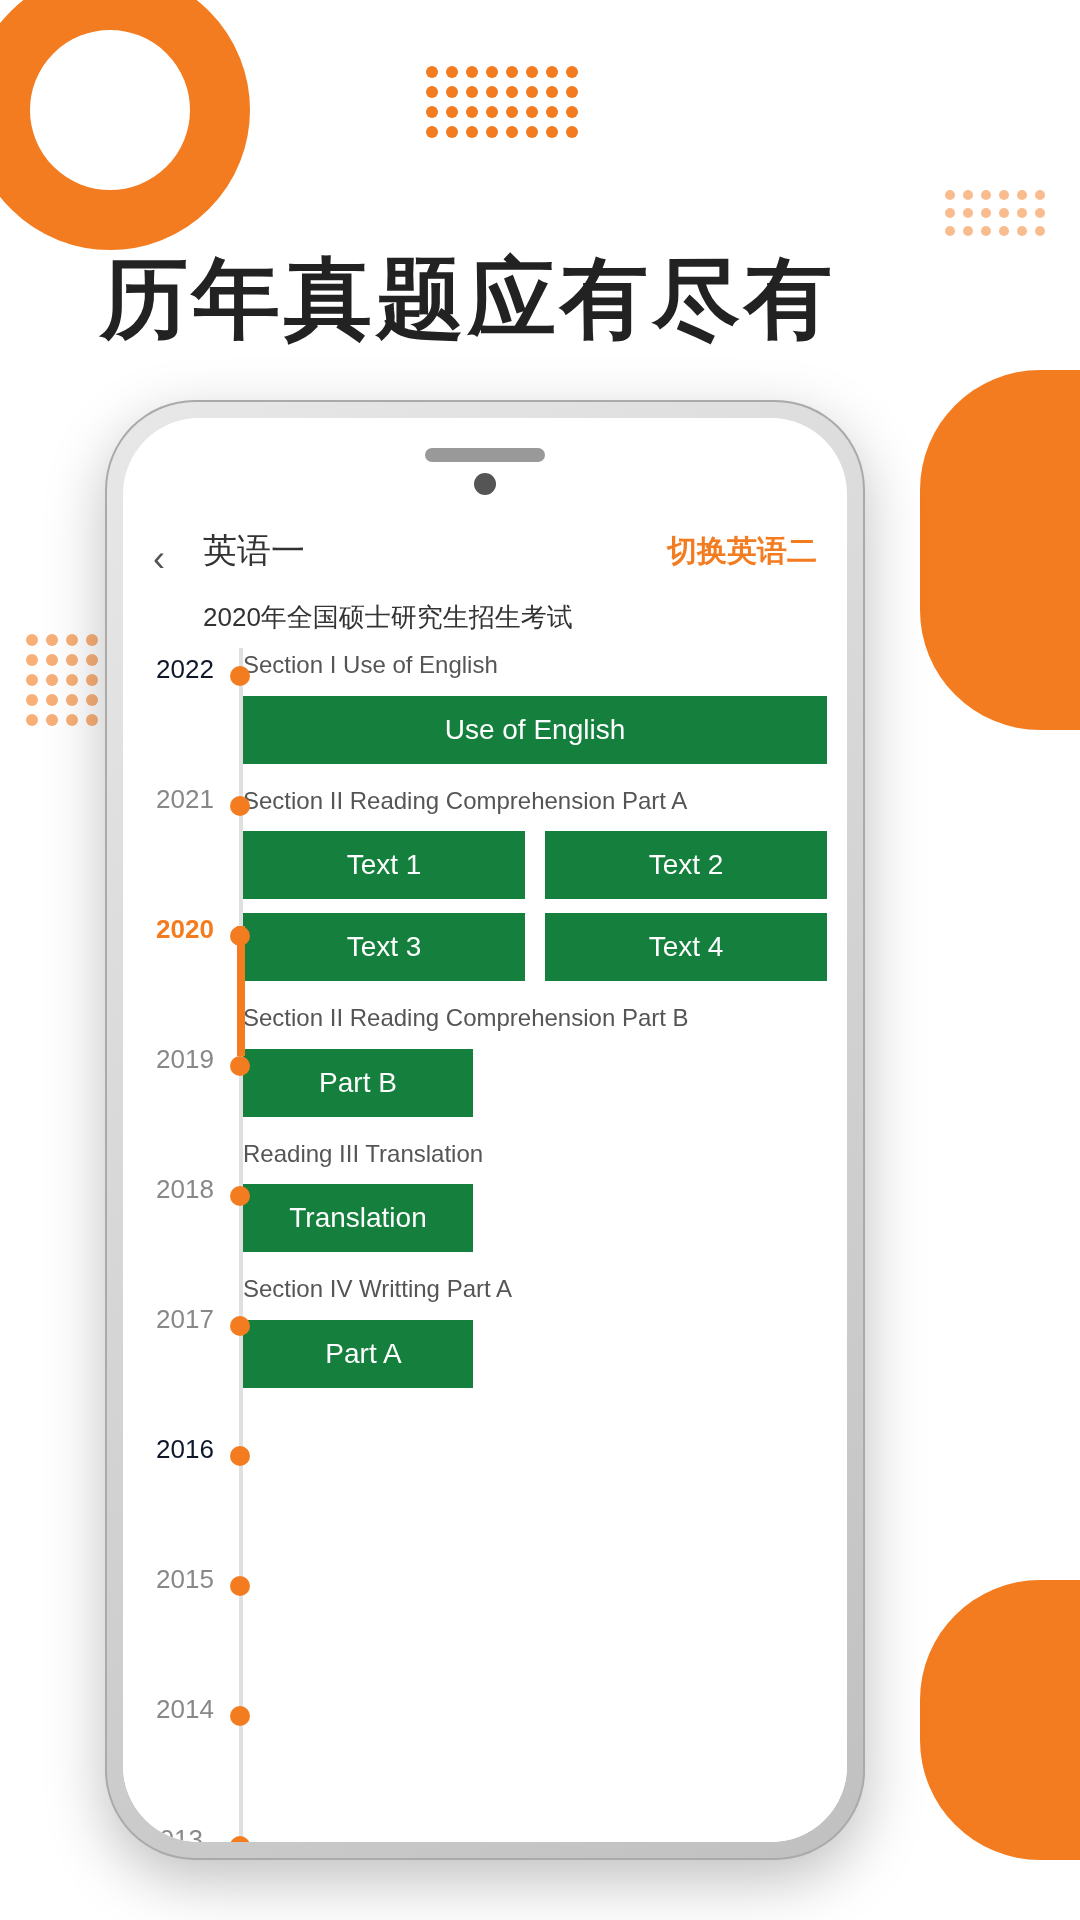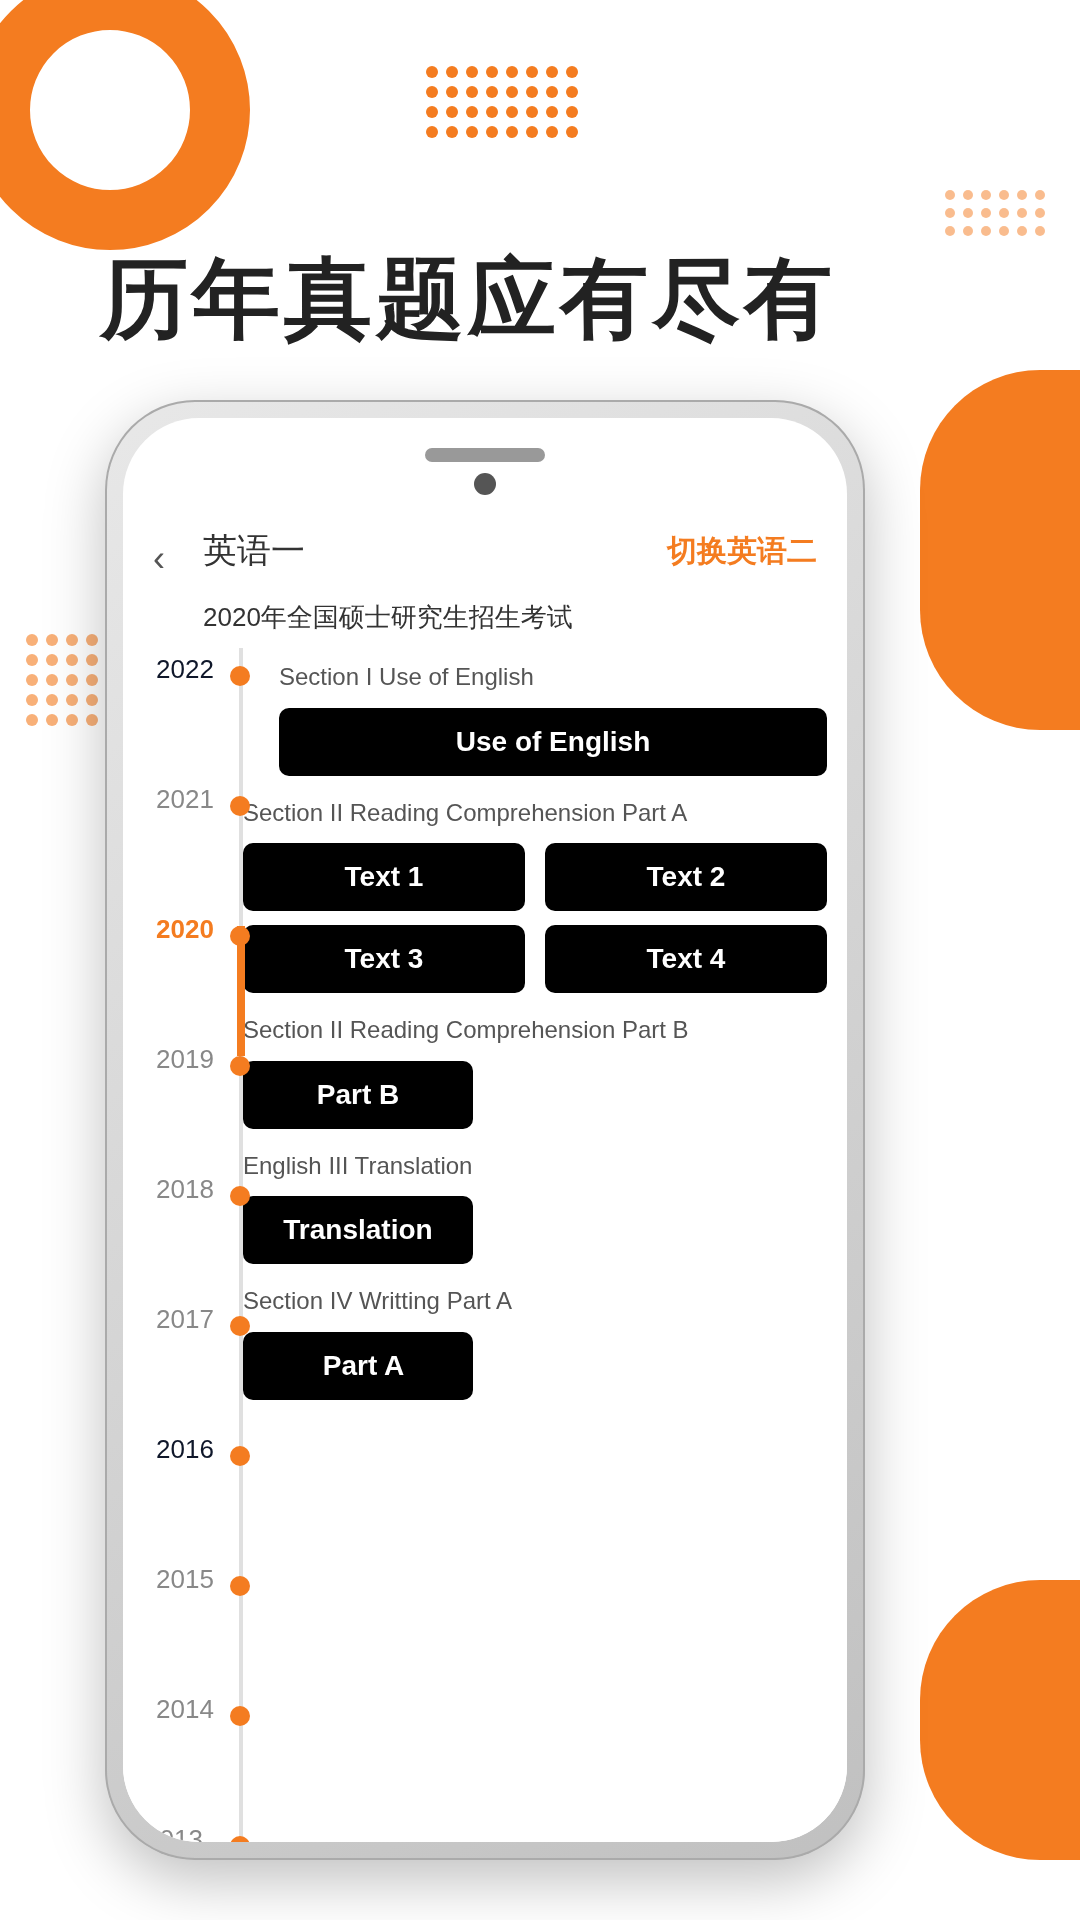--- a/index.html
+++ b/index.html
@@ -157,26 +157,26 @@
       overflow: hidden;
     }
 
     .btn-row {
       display: flex;
       gap: 20px;
       margin-bottom: 14px;
     }
 
     .orange-btn {
-      background: #000000;
+      background: #15803d;
       color: #fff;
       border: none;
-      border-radius: 10px;
+      border-radius: 0;
       font-size: 28px;
-      font-weight: 700;
+      font-weight: 400;
       padding: 18px 0;
       flex: 1;
       text-align: center;
       cursor: pointer;
     }
   </style>
 </head>
 <body>
 
 <div class="deco-circle-top-left"></div>
@@ -337,21 +337,21 @@
         <div style="position:absolute;top:526px;left:22px;font-size:26px;color:#888;width:80px;text-align:center;">2019</div>
         <div style="position:absolute;top:656px;left:22px;font-size:26px;color:#888;width:80px;text-align:center;">2018</div>
         <div style="position:absolute;top:786px;left:22px;font-size:26px;color:#888;width:80px;text-align:center;">2017</div>
         <div style="position:absolute;top:916px;left:22px;font-size:26px;color:#0f172a;width:80px;text-align:center;">2016</div>
         <div style="position:absolute;top:1046px;left:22px;font-size:26px;color:#888;width:80px;text-align:center;">2015</div>
         <div style="position:absolute;top:1176px;left:22px;font-size:26px;color:#888;width:80px;text-align:center;">2014</div>
         <div style="position:absolute;top:1306px;left:22px;font-size:26px;color:#888;width:80px;text-align:left;">2013</div>
 
         <div class="screen-main">
 
-          <div style="margin-top:22px;padding-left:36px;">
+          <div style="margin-top:10px;">
             <div style="font-size:24px;color:#555;margin-bottom:14px;line-height:1.4;">Section I Use of English</div>
             <div class="btn-row">
               <button class="orange-btn">Use of English</button>
             </div>
           </div>
 
           <div style="margin-top:20px;">
             <div style="font-size:24px;color:#555;margin-bottom:14px;line-height:1.4;">Section II Reading Comprehension Part A</div>
             <div class="btn-row">
               <button class="orange-btn">Text 1</button>
@@ -364,21 +364,21 @@
           </div>
 
           <div style="margin-top:20px;">
             <div style="font-size:24px;color:#555;margin-bottom:14px;line-height:1.4;">Section II Reading Comprehension Part B</div>
             <div class="btn-row">
               <button class="orange-btn" style="max-width:230px;">Part B</button>
             </div>
           </div>
 
           <div style="margin-top:20px;">
-            <div style="font-size:24px;color:#555;margin-bottom:14px;line-height:1.4;">English III Translation</div>
+            <div style="font-size:24px;color:#555;margin-bottom:14px;line-height:1.4;">Reading III Translation</div>
             <div class="btn-row">
               <button class="orange-btn" style="max-width:230px;">Translation</button>
             </div>
           </div>
 
           <div style="margin-top:20px;">
             <div style="font-size:24px;color:#555;margin-bottom:14px;line-height:1.4;">Section IV Writting Part A</div>
             <div class="btn-row">
               <button class="orange-btn" style="max-width:230px;padding-left:11px;">Part A</button>
             </div>

